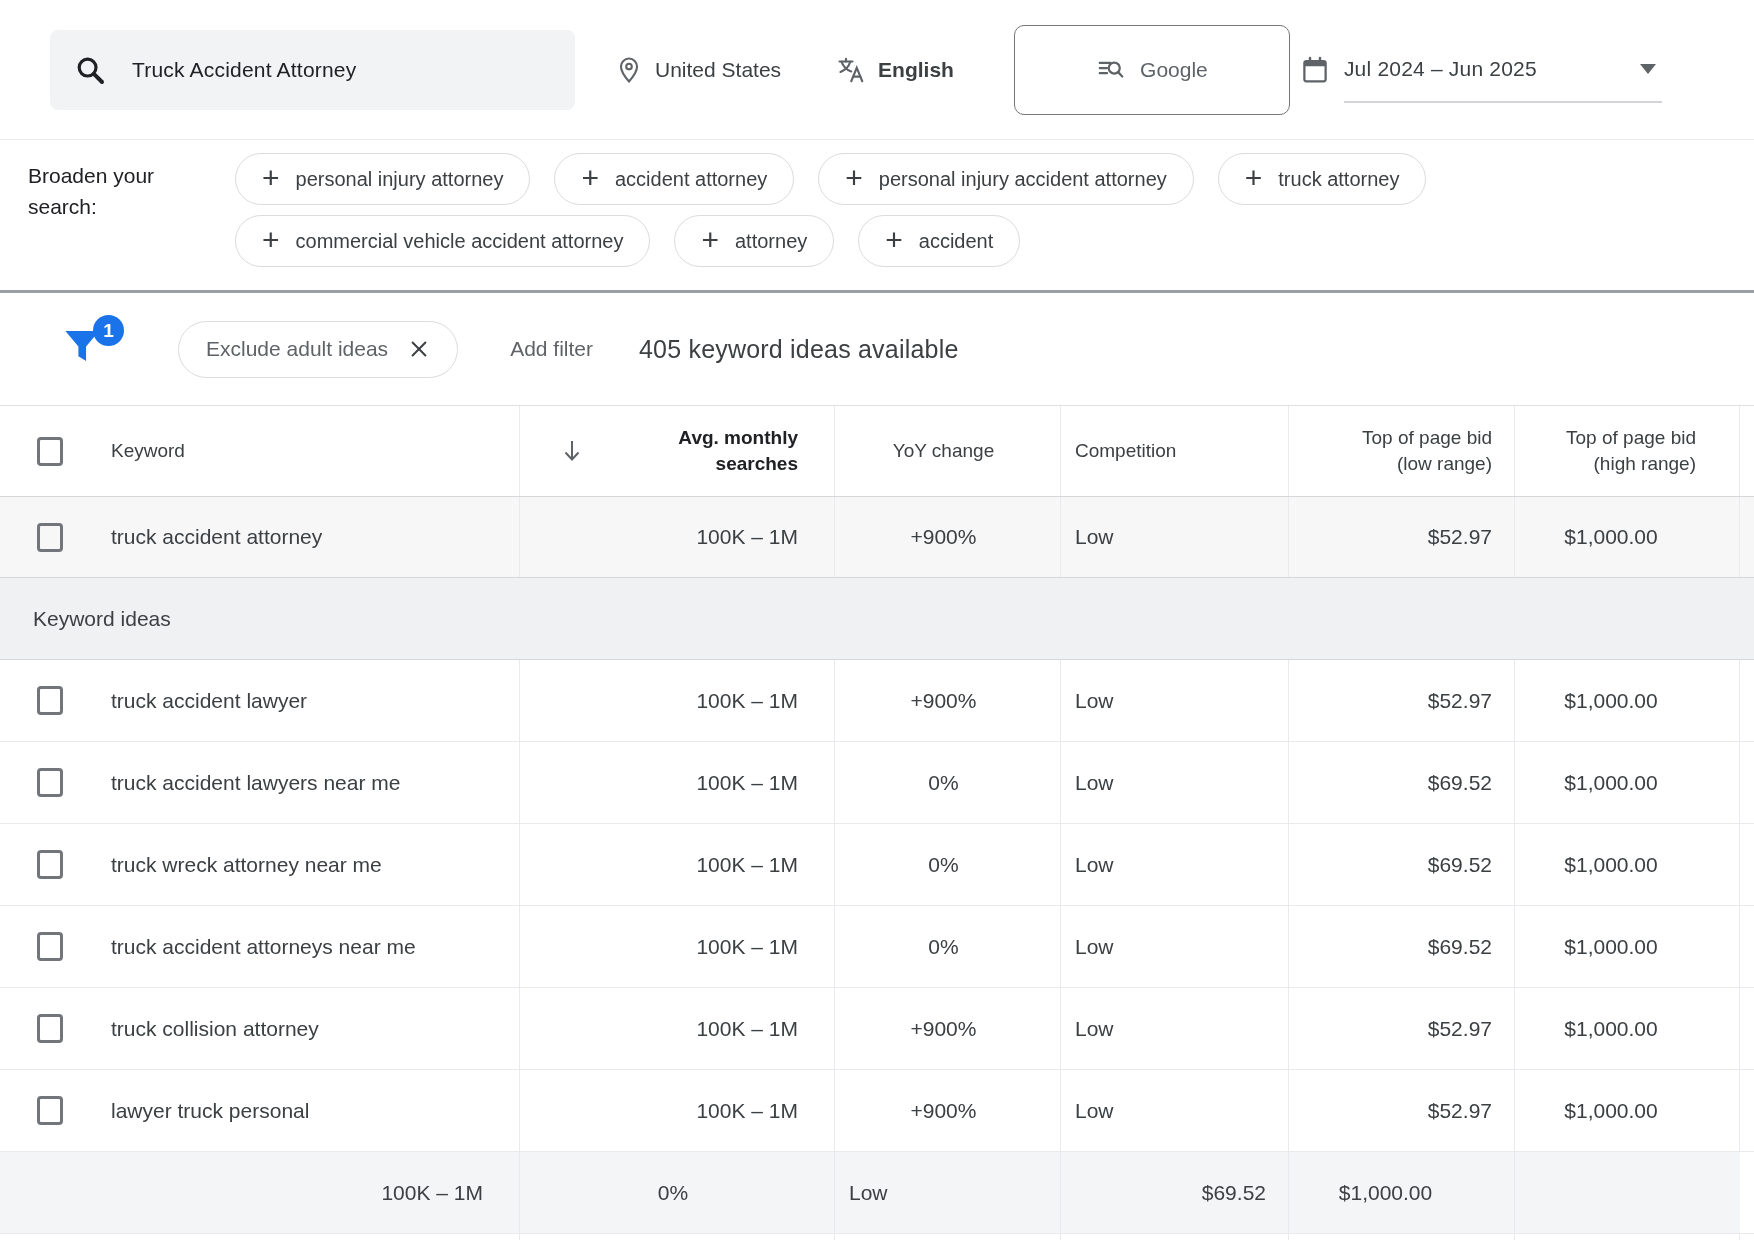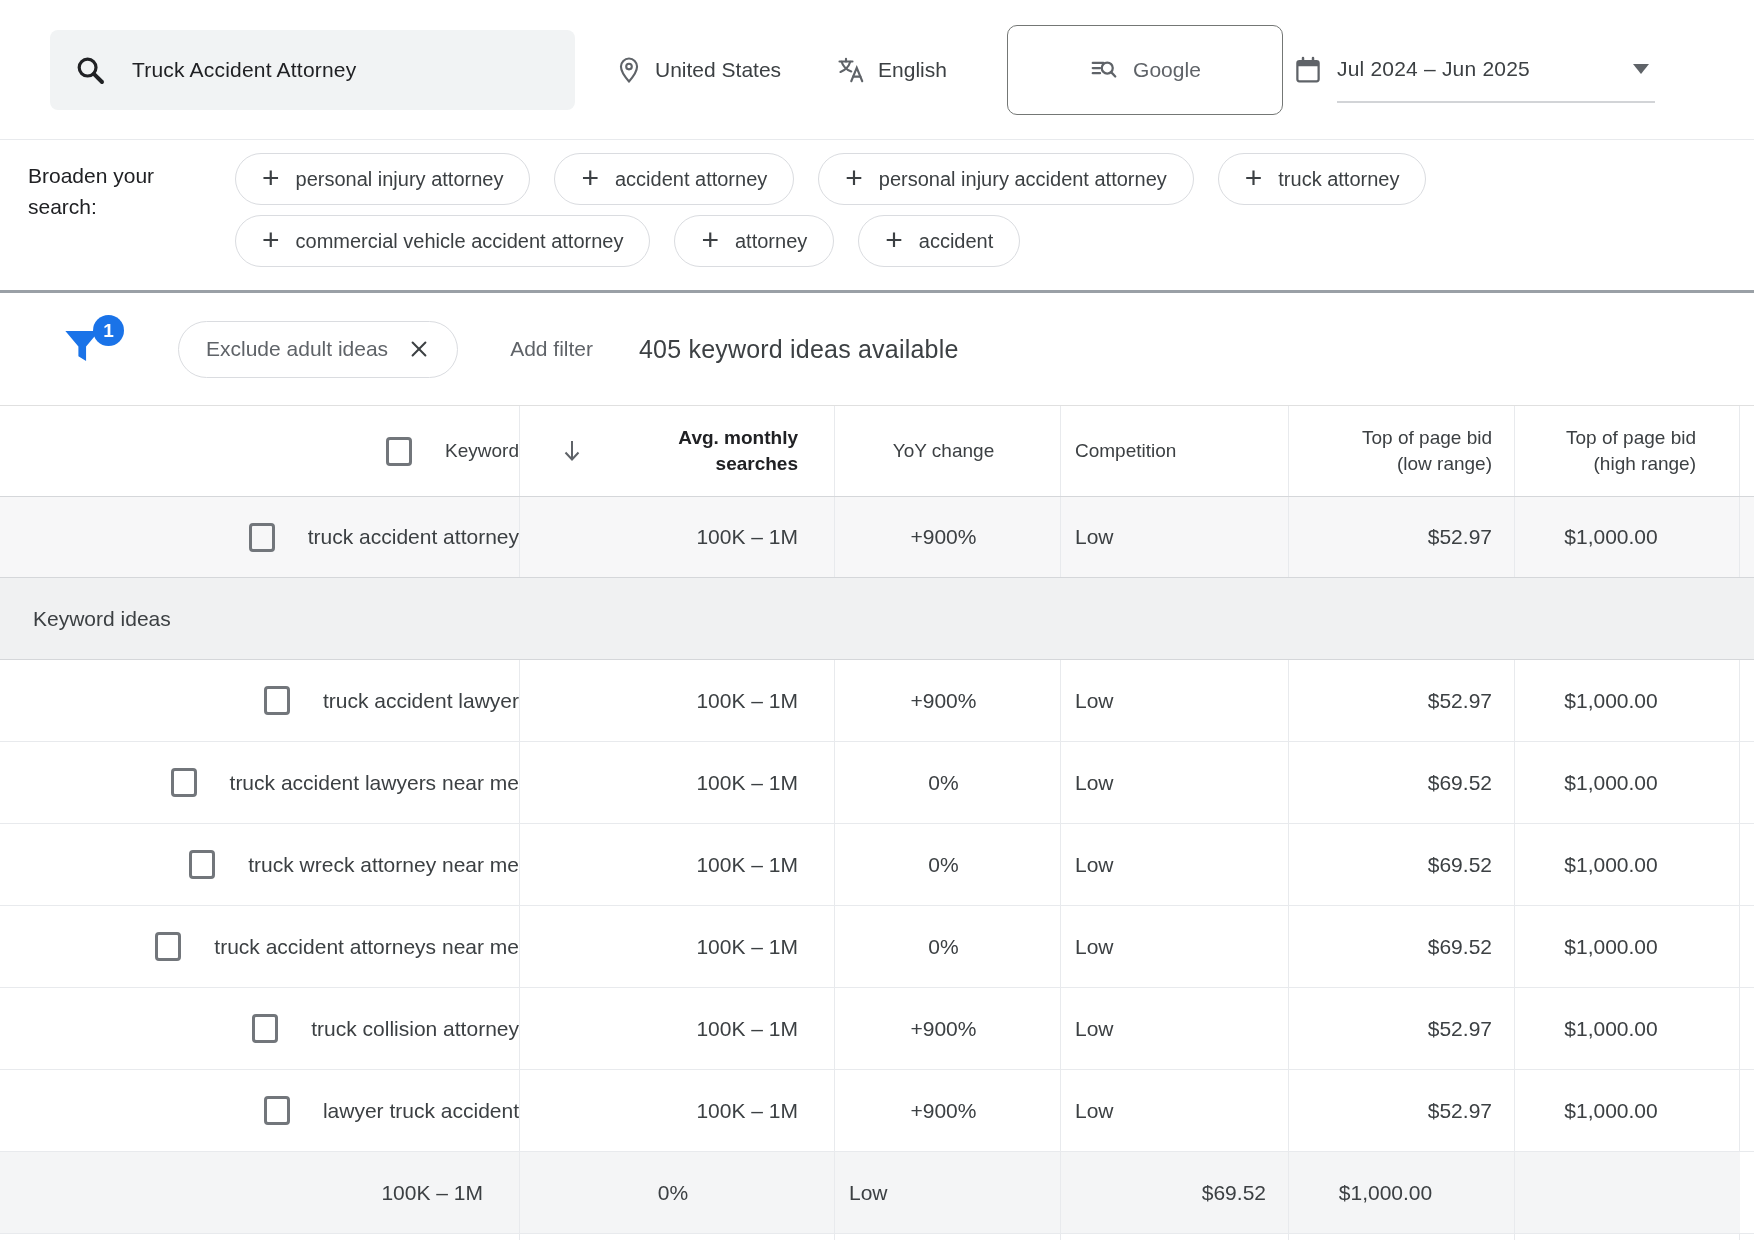--- a/index.html
+++ b/index.html
@@ -6,21 +6,21 @@
   html,body { width:1754px; height:1244px; overflow:hidden; background:#fff;
     font-family:"Liberation Sans","DejaVu Sans",sans-serif; color:#3c4043; }
 
   
   .topbar { height:140px; border-bottom:1px solid #e8eaed; display:flex; align-items:center; background:#fff; }
   .search-box { margin-left:50px; width:525px; height:80px; background:#f1f3f4; border-radius:8px;
     display:flex; align-items:center; padding:0 24px; gap:26px; cursor:text; }
   .search-box span { font-size:21px; color:#202124; letter-spacing:.2px; }
   .tb-item { display:flex; align-items:center; gap:12px; font-size:21px; color:#3c4043; cursor:pointer; }
   .tb-loc { margin-left:40px; }
-  .tb-lang { margin-left:55px; }
+  .tb-lang { margin-left:55px;font-weight:bold; }
   .network-box { margin-left:60px; width:276px; height:90px; border:1.5px solid #747775; border-radius:10px;
     display:flex; align-items:center; justify-content:center; gap:14px; font-size:21px; color:#5f6368; cursor:pointer; }
   .date-wrap { margin-left:10px; display:flex; align-items:center; cursor:pointer; }
   .date-underline { margin-left:14px; width:318px; height:66px; border-bottom:2px solid #d2d4d7;
     display:flex; align-items:center; }
   .date-underline span { font-size:21px; color:#3c4043; letter-spacing:.2px; }
   .caret-down { margin-left:auto; margin-right:6px; width:0; height:0;
     border-left:8px solid transparent; border-right:8px solid transparent; border-top:10px solid #5f6368; }
 
   
@@ -42,21 +42,21 @@
   .ideas-count { margin-left:46px; font-size:25px; color:#3c4043; letter-spacing:.2px; }
 
   
   .table { border-top:1px solid #e0e0e0; }
   .grid { display:grid; grid-template-columns:520px 315px 226px 228px 226px 225px 14px; }
   .grid > div { border-right:1px solid #e8eaed; display:flex; align-items:center; }
   .grid > div:last-child { border-right:none; }
 
   .thead { height:91px; border-bottom:1px solid #d5d7da; background:#fff;
     font-size:19px; font-weight:500; color:#3c4043; }
-  .c-key { padding-left:37px; gap:33px;justify-content:flex-end; }
+  .c-key { padding-left:37px; gap:48px; }
   .c-num { justify-content:flex-end; padding-right:36px; }
   .c-yoy { justify-content:center; padding-right:8px; }
   .c-comp { justify-content:flex-start; padding-left:14px; }
   .c-bid  { justify-content:flex-end; padding-right:22px; }
   .c-bid2 { justify-content:center; padding-right:32px; }
   .th-sorted { font-weight:700; color:#202124; position:relative; }
   .th-wrap { display:inline-block; max-width:170px; text-align:right; line-height:26px; }
   .sort-icon { position:absolute; left:40px; top:50%; transform:translateY(-50%); }
 
   .checkbox { width:26px; height:29px; border:3px solid #72767b; border-radius:4px; background:transparent;
@@ -353,21 +353,21 @@
           <span>$52.97</span>
         </div>
     <div class="c-bid2">
           <span>$1,000.00</span>
         </div>
     <div></div>
   </div>
       <div class="grid trow">
     <div class="c-key">
       <div class="checkbox"></div>
-      <span>lawyer truck accident</span>
+      <span>lawyer truck personal</span>
     </div>
     <div class="c-num">
           <span>100K – 1M</span>
         </div>
     <div class="c-yoy">
           <span>+900%</span>
         </div>
     <div class="c-comp">
           <span>Low</span>
         </div>

